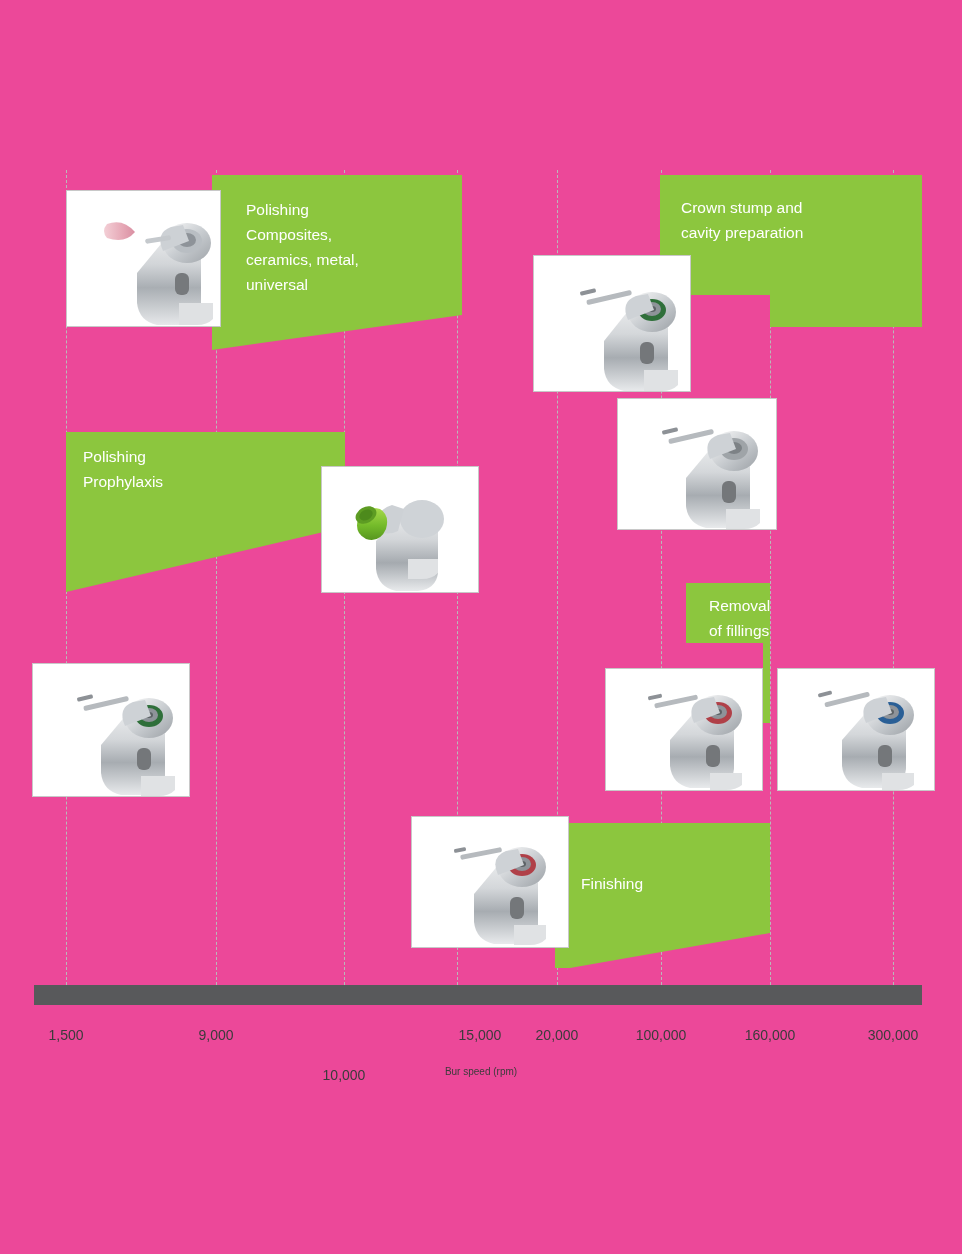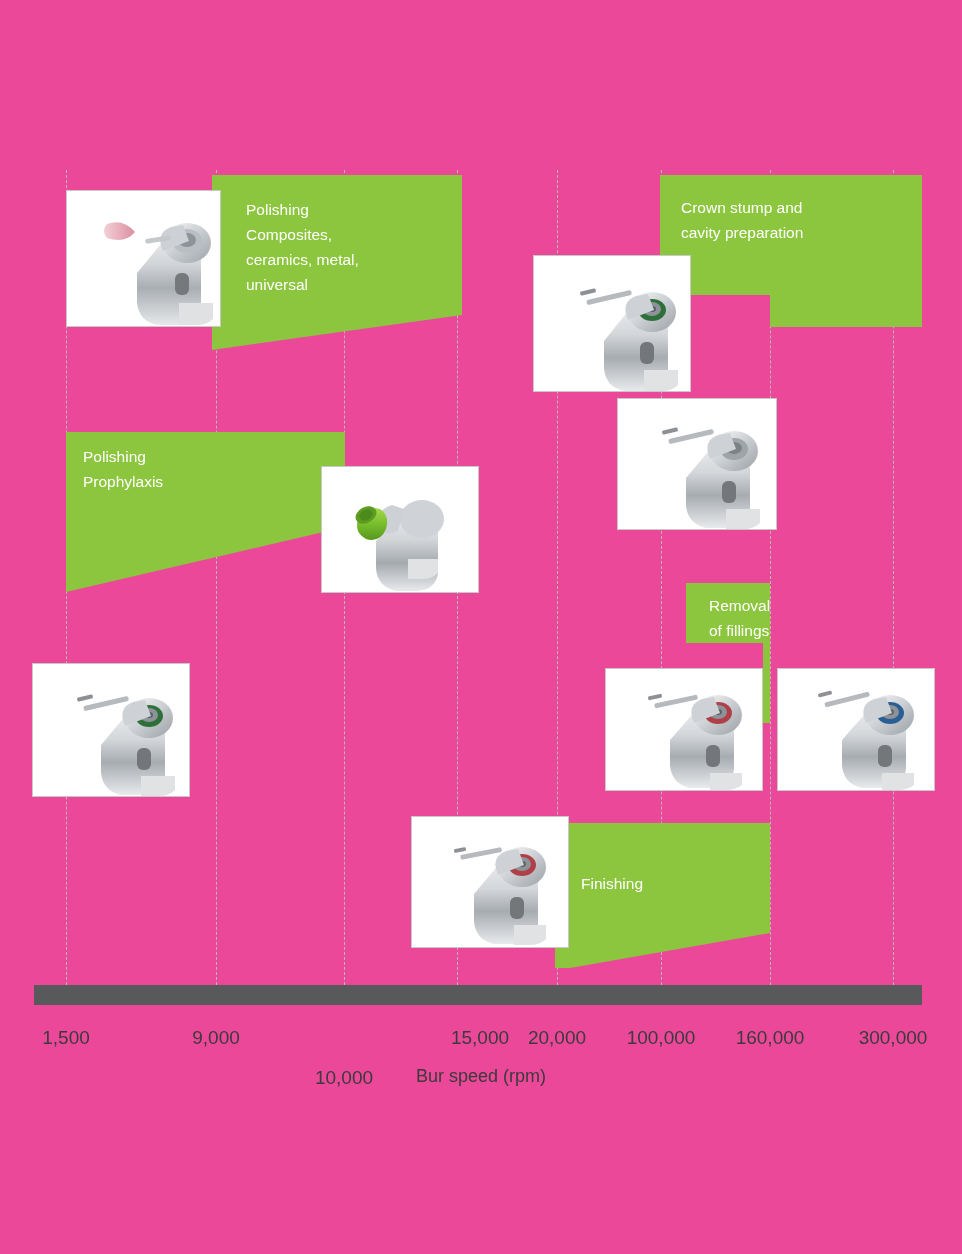--- a/index.html
+++ b/index.html
@@ -60,32 +60,32 @@
     position: absolute;
     left: 34px;
     top: 985px;
     width: 888px;
     height: 20px;
     background: #58595b;
   }
   .tick-label {
     position: absolute;
     top: 1027px;
-    font-size: 19px;
+    font-size: 14px;
     color: #3b3b3b;
     transform: translateX(-50%);
     white-space: nowrap;
   }
   .axis-title {
     position: absolute;
     top: 1066px;
     left: 0;
     width: 962px;
     text-align: center;
-    font-size: 18px;
+    font-size: 10px;
     color: #3b3b3b;
   }
 </style>
 </head>
 <body>
 
 <div id="stage">
 
   <div class="gridline" style="left:66px;"></div>
   <div class="gridline" style="left:216px;"></div>

